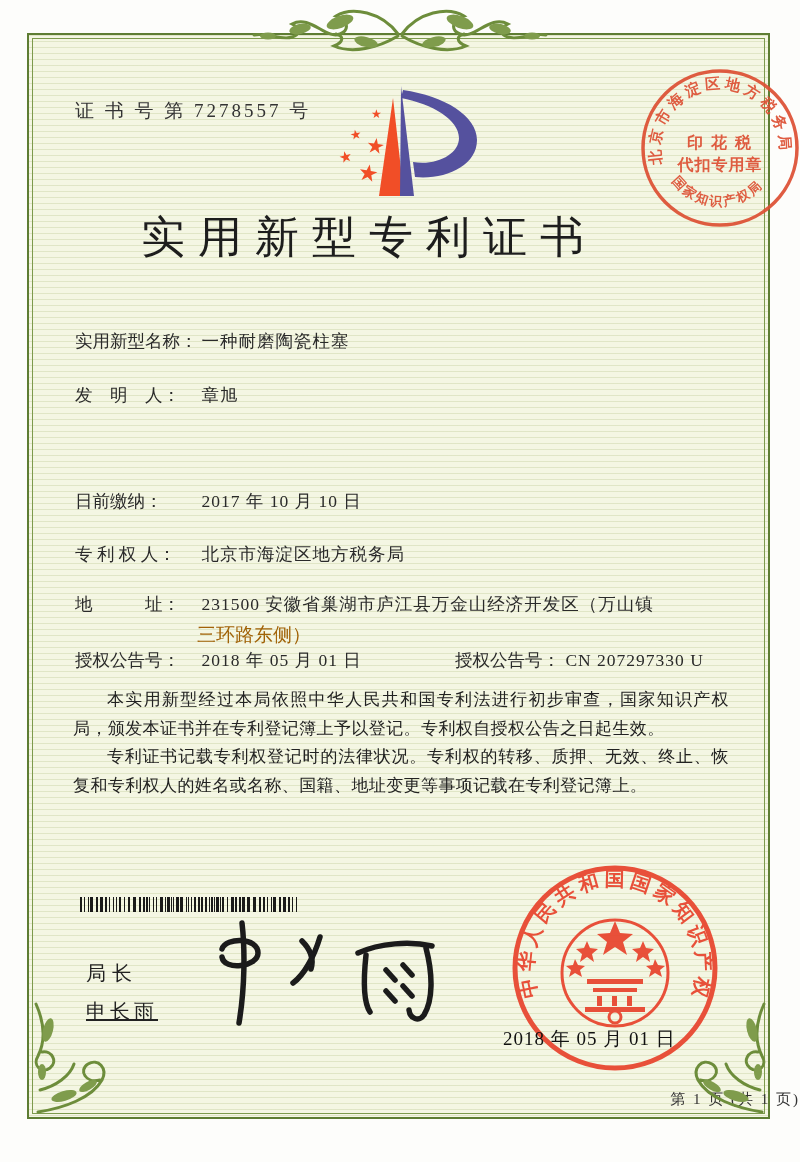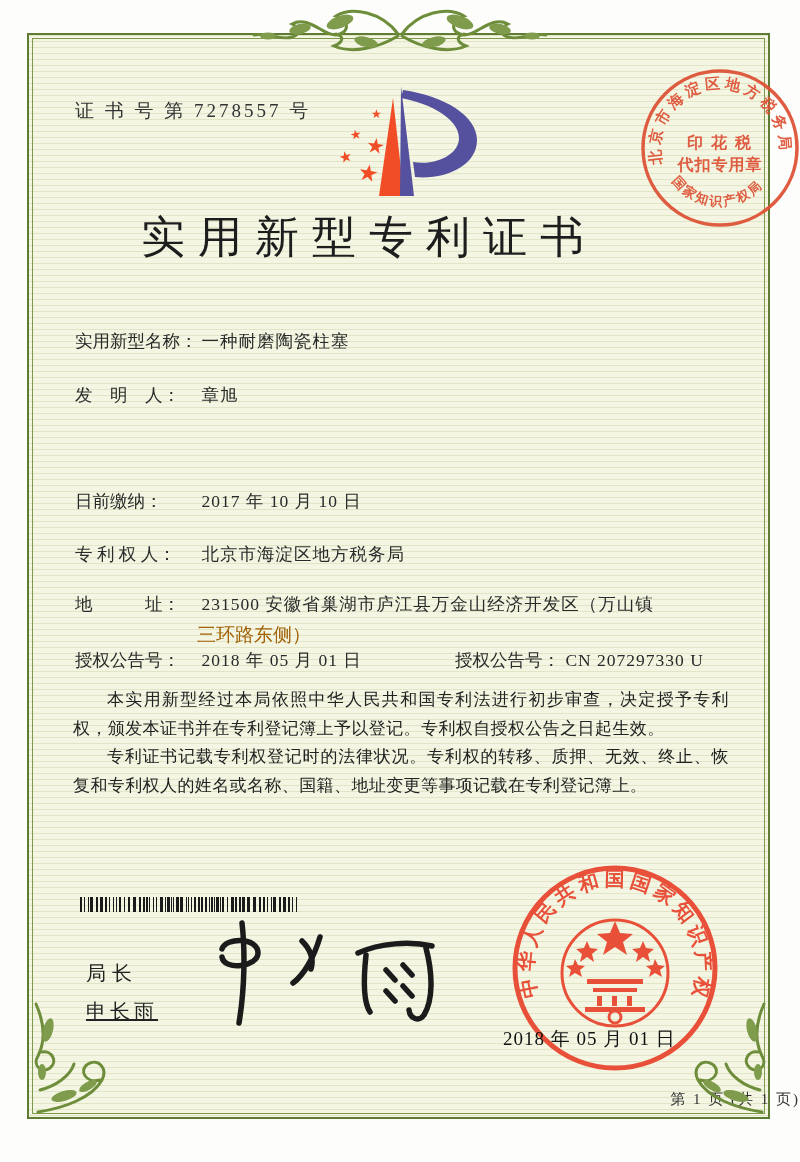--- a/index.html
+++ b/index.html
@@ -163,21 +163,21 @@
   <div class="abs field-row" style="top:648px">
     <span class="flabel">授权公告号：</span>
     <span class="fvalue">2018 年 05 月 01 日</span>
   </div>
   <div class="abs grant-no" style="top:648px">
     <span class="flabel">授权公告号：</span>
     <span class="fvalue">CN 207297330 U</span>
   </div>
 
   <div class="abs body-text">
-    <p>本实用新型经过本局依照中华人民共和国专利法进行初步审查，决定授予专利权，颁发本证书并在专利登记簿上予以登记。专利权自授权公告之日起生效。</p>
+    <p>本实用新型经过本局依照中华人民共和国专利法进行初步审查，国家知识产权局，颁发本证书并在专利登记簿上予以登记。专利权自授权公告之日起生效。</p>
     <p>专利证书记载专利权登记时的法律状况。专利权的转移、质押、无效、终止、恢复和专利权人的姓名或名称、国籍、地址变更等事项记载在专利登记簿上。</p>
   </div>
 
   <svg class="abs" style="left:80px;top:897px;z-index:3" width="224" height="15" viewBox="0 0 224 15" id="barcode-svg">
       <rect x="0" y="0" width="2" height="15" fill="#1a1a1a"></rect>
       <rect x="4" y="0" width="1" height="15" fill="#1a1a1a"></rect>
       <rect x="8" y="0" width="1" height="15" fill="#1a1a1a"></rect>
       <rect x="10" y="0" width="3" height="15" fill="#1a1a1a"></rect>
       <rect x="16" y="0" width="2" height="15" fill="#1a1a1a"></rect>
       <rect x="20" y="0" width="3" height="15" fill="#1a1a1a"></rect>

